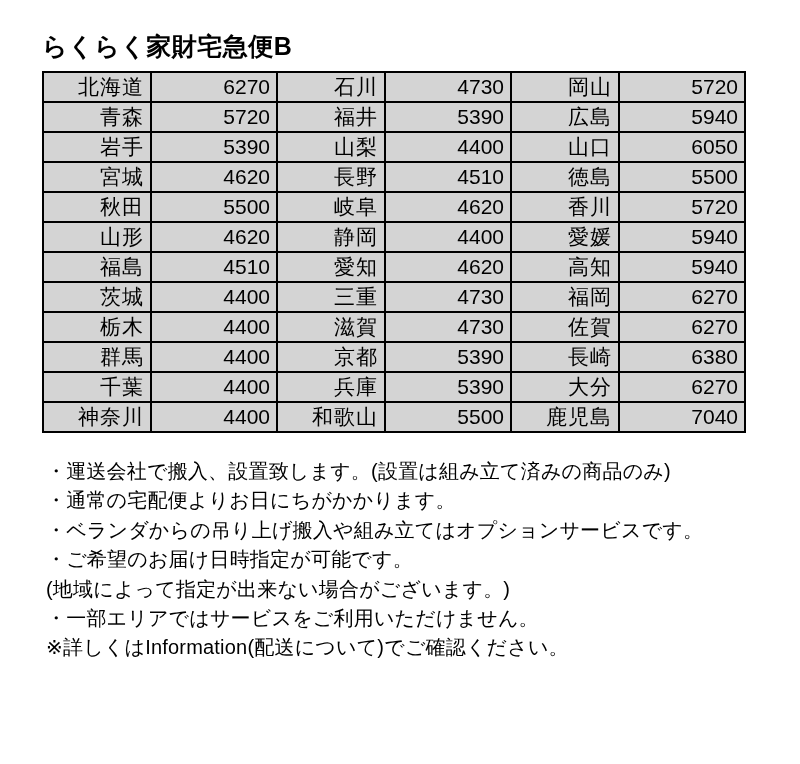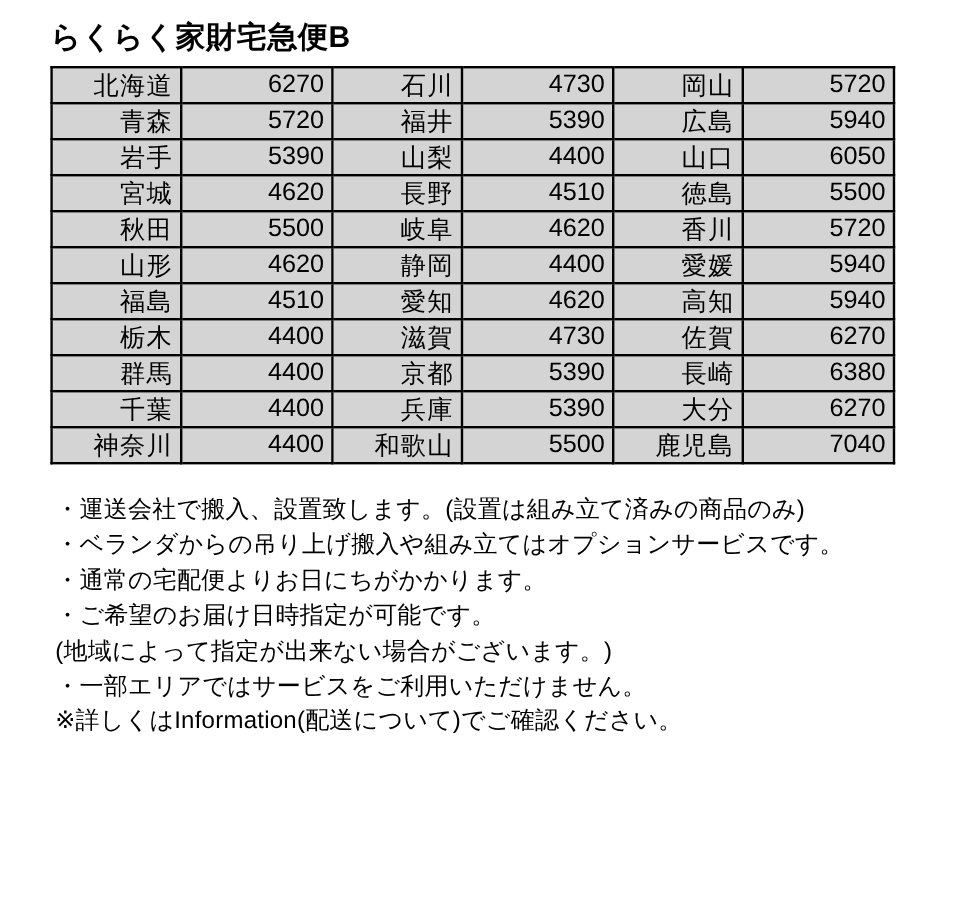--- a/index.html
+++ b/index.html
@@ -18,21 +18,21 @@
     position: relative;
     width: 800px;
     height: 764px;
     box-sizing: border-box;
     padding: 10px 28px 0 40px;
   }
   .title {
     font-size: 25px;
     font-weight: bold;
     letter-spacing: 0.5px;
-    margin: 4px 0 8px 2px;
+    margin: 20px 0 8px 2px;
   }
   .rate-table {
     border-collapse: collapse;
     table-layout: fixed;
     width: 700px;
     margin-left: 2px;
   }
   .rate-table td {
     border: 2px solid #000000;
     height: 28px;
@@ -132,20 +132,28 @@
         </tr>
         <tr>
           <td class="name">福島</td>
           <td class="fee">4510</td>
           <td class="name">愛知</td>
           <td class="fee">4620</td>
           <td class="name">高知</td>
           <td class="fee">5940</td>
         </tr>
         <tr>
+          <td class="name">茨城</td>
+          <td class="fee">4400</td>
+          <td class="name">三重</td>
+          <td class="fee">4730</td>
+          <td class="name">福岡</td>
+          <td class="fee">6270</td>
+        </tr>
+        <tr>
           <td class="name">栃木</td>
           <td class="fee">4400</td>
           <td class="name">滋賀</td>
           <td class="fee">4730</td>
           <td class="name">佐賀</td>
           <td class="fee">6270</td>
         </tr>
         <tr>
           <td class="name">群馬</td>
           <td class="fee">4400</td>
@@ -168,21 +176,21 @@
           <td class="name">和歌山</td>
           <td class="fee">5500</td>
           <td class="name">鹿児島</td>
           <td class="fee">7040</td>
         </tr>
       </tbody>
   </table>
 
   <div class="notes">
       <div>・運送会社で搬入、設置致します。(設置は組み立て済みの商品のみ)</div>
+      <div>・通常の宅配便よりお日にちがかかります。</div>
       <div>・ベランダからの吊り上げ搬入や組み立てはオプションサービスです。</div>
-      <div>・通常の宅配便よりお日にちがかかります。</div>
       <div>・ご希望のお届け日時指定が可能です。</div>
       <div>(地域によって指定が出来ない場合がございます。)</div>
       <div>・一部エリアではサービスをご利用いただけません。</div>
       <div>※詳しくはInformation(配送について)でご確認ください。</div>
     </div>
 
 </div>
 
 </body></html>

